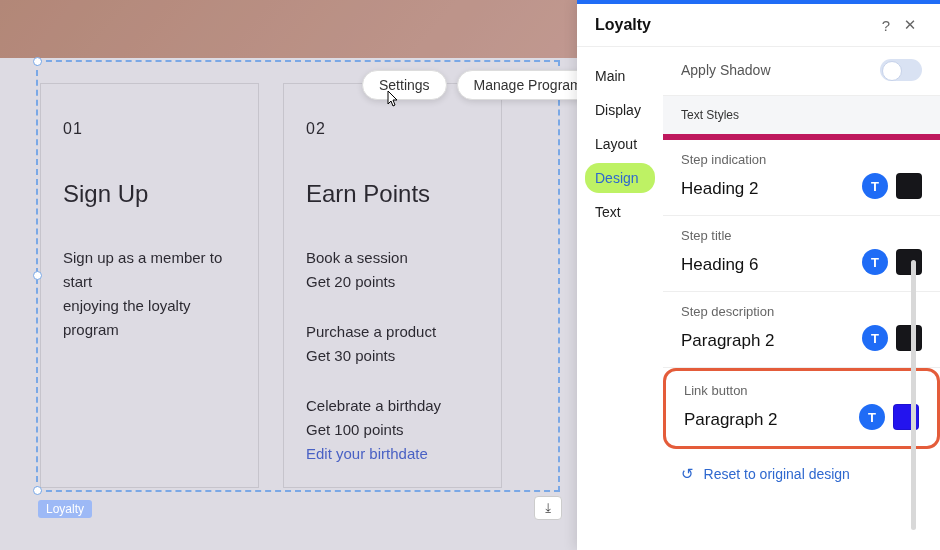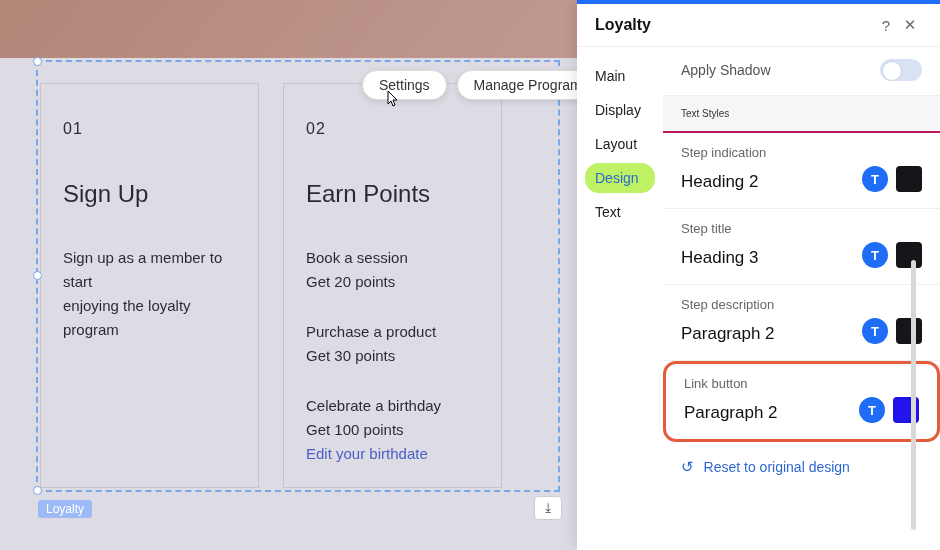--- a/index.html
+++ b/index.html
@@ -41,21 +41,21 @@
 
 .content { flex: 1; overflow: auto; padding-bottom: 10px; position: relative; }
 .scrollbar { position: absolute; right: 24px; top: 60px; width: 6px; height: 480px; z-index: 11; }
 .scrollbar-track { position: absolute; top: 200px; right: 0; width: 5px; height: 270px; background: #d8d8d8; border-radius: 3px; }
 
 .row { padding: 12px 18px 14px; display: flex; align-items: center; gap: 10px; }
 .row-label { flex: 1; font-size: 14px; color: #555; }
 .toggle { width: 42px; height: 22px; background: #d9e2f3; border-radius: 12px; position: relative; cursor: pointer; }
 .toggle::after { content: ""; position: absolute; top: 2px; left: 2px; width: 18px; height: 18px; background: #fff; border-radius: 50%; border: 1px solid #c6d2ea; }
 
-.section-hdr { background: #f5f6f8; padding: 12px 18px; font-size: 10px; color: #333; border-top: 1px solid #eee; border-bottom: 2px solid #be185d; }
+.section-hdr { background: #f5f6f8; padding: 12px 18px; font-size: 12px; color: #333; border-top: 1px solid #eee; border-bottom: 6px solid #be185d; }
 
 .style-group { padding: 12px 18px 16px; border-bottom: 1px solid #eee; }
 .style-caption { font-size: 13px; color: #666; margin-bottom: 6px; }
 .style-row { display: flex; align-items: flex-end; gap: 8px; }
 .style-value { flex: 1; font-size: 17px; color: #111; }
 .font-btn { width: 26px; height: 26px; border-radius: 50%; background: #1f6cf6; color: #fff; display: flex; align-items: center; justify-content: center; font-size: 13px; font-weight: 600; cursor: pointer; }
 .color-chip { width: 26px; height: 26px; border-radius: 4px; cursor: pointer; border: 1px solid rgba(0,0,0,0.12); }
 
 .highlight { border: 3px solid #e45c3a; border-radius: 13px; }
 
@@ -147,21 +147,21 @@
           <div class="font-btn">
               <span>T</span>
             </div>
           <div class="color-chip" style="background:#16161a"></div>
         </div>
       </div>
 
       <div class="style-group">
         <div class="style-caption">Step title</div>
         <div class="style-row">
-          <div class="style-value">Heading 3</div>
+          <div class="style-value">Heading 6</div>
           <div class="font-btn">
               <span>T</span>
             </div>
           <div class="color-chip" style="background:#16161a"></div>
         </div>
       </div>
 
       <div class="style-group">
         <div class="style-caption">Step description</div>
         <div class="style-row">

